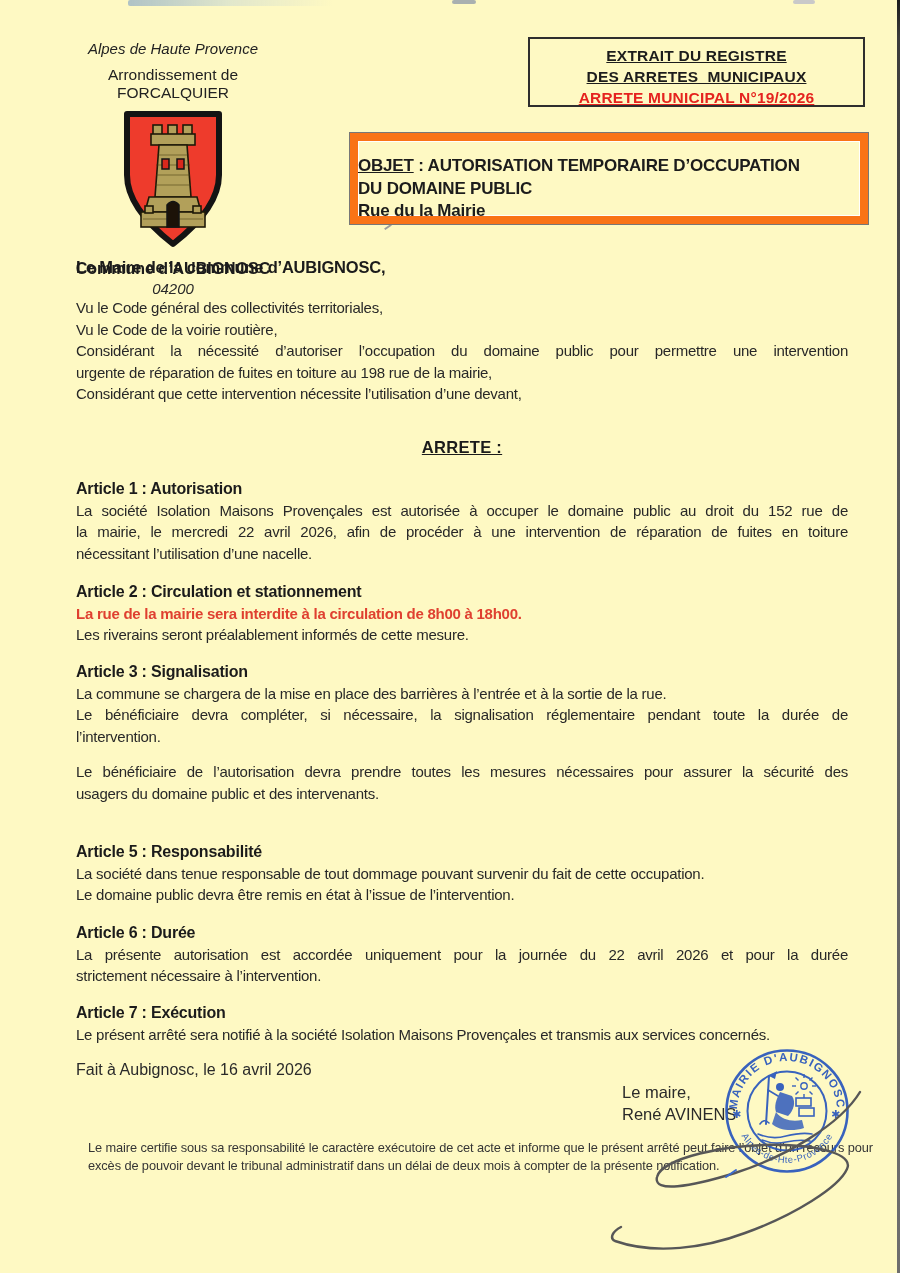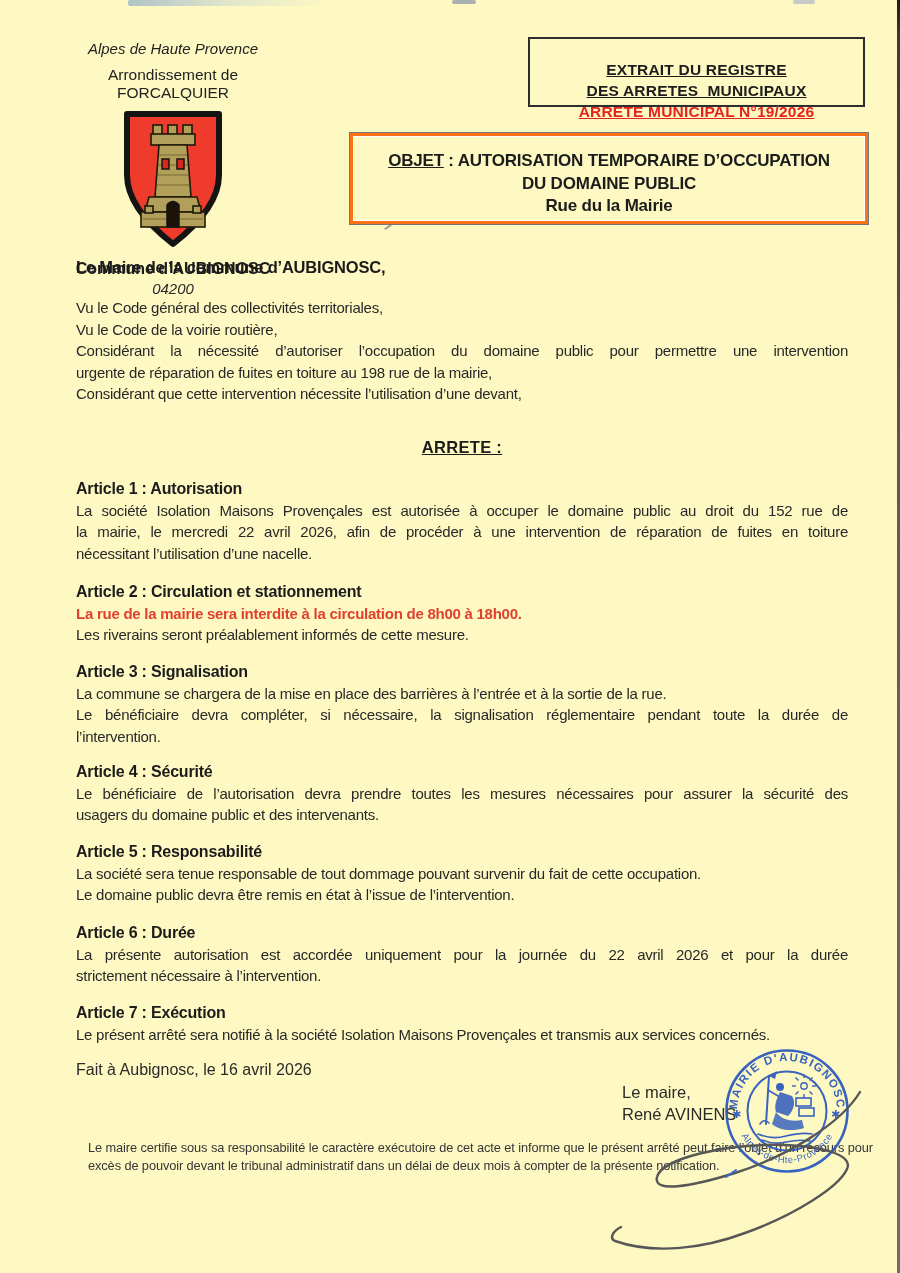--- a/index.html
+++ b/index.html
@@ -21,27 +21,27 @@
   .tick{position:absolute;left:384px;top:226px;width:8px;height:2px;background:#9b9b9b;transform:rotate(-35deg);}
   
   .hleft{position:absolute;left:62px;top:40px;width:222px;text-align:center;}
   .region{font-style:italic;font-size:15px;color:#222;}
   .arrond{font-size:15.5px;color:#222;margin-top:9px;}
   .blason{margin-top:7px;}
   .commune{font-weight:bold;font-size:16px;color:#1c1c1c;margin-top:5px;}
   .cp{font-size:15px;margin-top:2px;font-style:italic;}
   
   .regbox{position:absolute;left:528px;top:37px;width:337px;height:70px;
-    border:2px solid #2e2e2e;box-sizing:border-box;text-align:center;padding-top:20px;}
+    border:2px solid #2e2e2e;box-sizing:border-box;text-align:center;padding-top:6px;}
   .regbox .l{font-weight:bold;font-size:15.5px;line-height:21px;text-decoration:underline;color:#1c1c1c;letter-spacing:.2px;}
   .regbox .l.red{color:#e5231e;}
   .ws{white-space:pre;}
   .objbox{position:absolute;left:350px;top:133px;width:518px;height:91px;
-    border:3px solid #f97316;box-shadow:inset 0 0 0 1px #fff,0 0 0 1px #777;
-    box-sizing:border-box;text-align:center;padding-top:14px;}
+    border:8px solid #f97316;box-shadow:inset 0 0 0 1px #fff,0 0 0 1px #777;
+    box-sizing:border-box;text-align:left;padding-top:14px;}
   .objbox .l{font-weight:bold;font-size:17px;line-height:22.5px;color:#1c1c1c;letter-spacing:-.2px;}
   .u{text-decoration:underline;}
   
   .abs{position:absolute;left:76px;width:772px;}
   .line{font-size:15px;line-height:21.5px;letter-spacing:-.25px;white-space:nowrap;color:#282828;}
   .jl{white-space:normal;text-align:justify;text-align-last:justify;}
   .bold-ttl{font-weight:bold;font-size:16px;color:#1b1b1b;letter-spacing:-.2px;line-height:21.5px;white-space:nowrap;}
   .salut{font-weight:bold;font-size:16.5px;color:#1b1b1b;letter-spacing:-.2px;}
   .arrete{text-align:center;font-weight:bold;font-size:16.5px;color:#1b1b1b;}
   .arrete span{text-decoration:underline;letter-spacing:.3px;}
@@ -138,28 +138,27 @@
   </div>
 
   <div class="abs" style="top:661px">
     <div class="bold-ttl">Article 3 : Signalisation</div>
     <div class="line">La commune se chargera de la mise en place des barrières à l’entrée et à la sortie de la rue.</div>
     <div class="line jl">Le bénéficiaire devra compléter, si nécessaire, la signalisation réglementaire pendant toute la durée de</div>
     <div class="line">l’intervention.</div>
   </div>
 
   <div class="abs" style="top:761px">
-    <div class="bold-ttl">Article 4 : Sécurité</div>
     <div class="line jl">Le bénéficiaire de l’autorisation devra prendre toutes les mesures nécessaires pour assurer la sécurité des</div>
     <div class="line">usagers du domaine public et des intervenants.</div>
   </div>
 
   <div class="abs" style="top:841px">
     <div class="bold-ttl">Article 5 : Responsabilité</div>
-    <div class="line">La société sera tenue responsable de tout dommage pouvant survenir du fait de cette occupation.</div>
+    <div class="line">La société dans tenue responsable de tout dommage pouvant survenir du fait de cette occupation.</div>
     <div class="line">Le domaine public devra être remis en état à l’issue de l’intervention.</div>
   </div>
 
   <div class="abs" style="top:922px">
     <div class="bold-ttl">Article 6 : Durée</div>
     <div class="line jl">La présente autorisation est accordée uniquement pour la journée du 22 avril 2026 et pour la durée</div>
     <div class="line">strictement nécessaire à l’intervention.</div>
   </div>
 
   <div class="abs" style="top:1002px">

